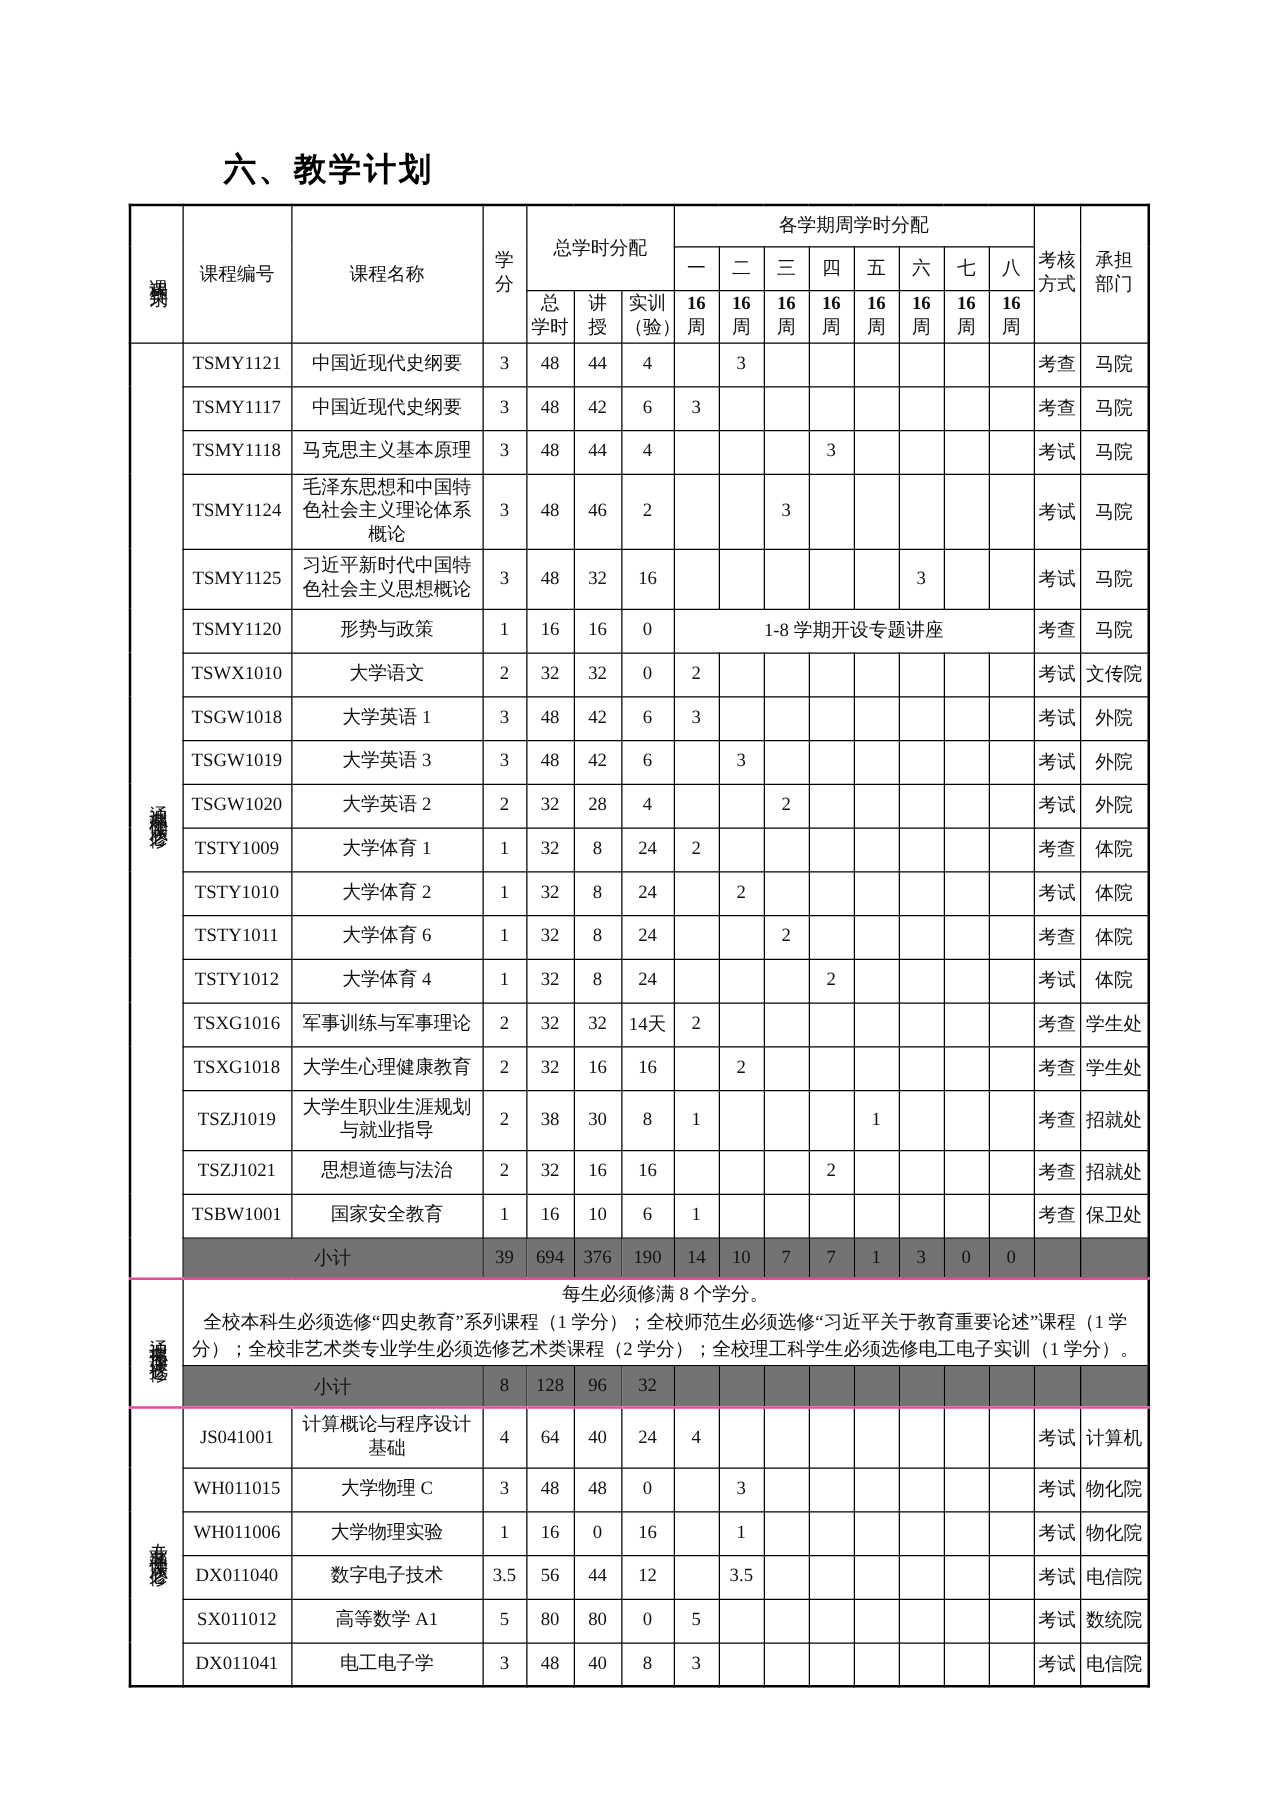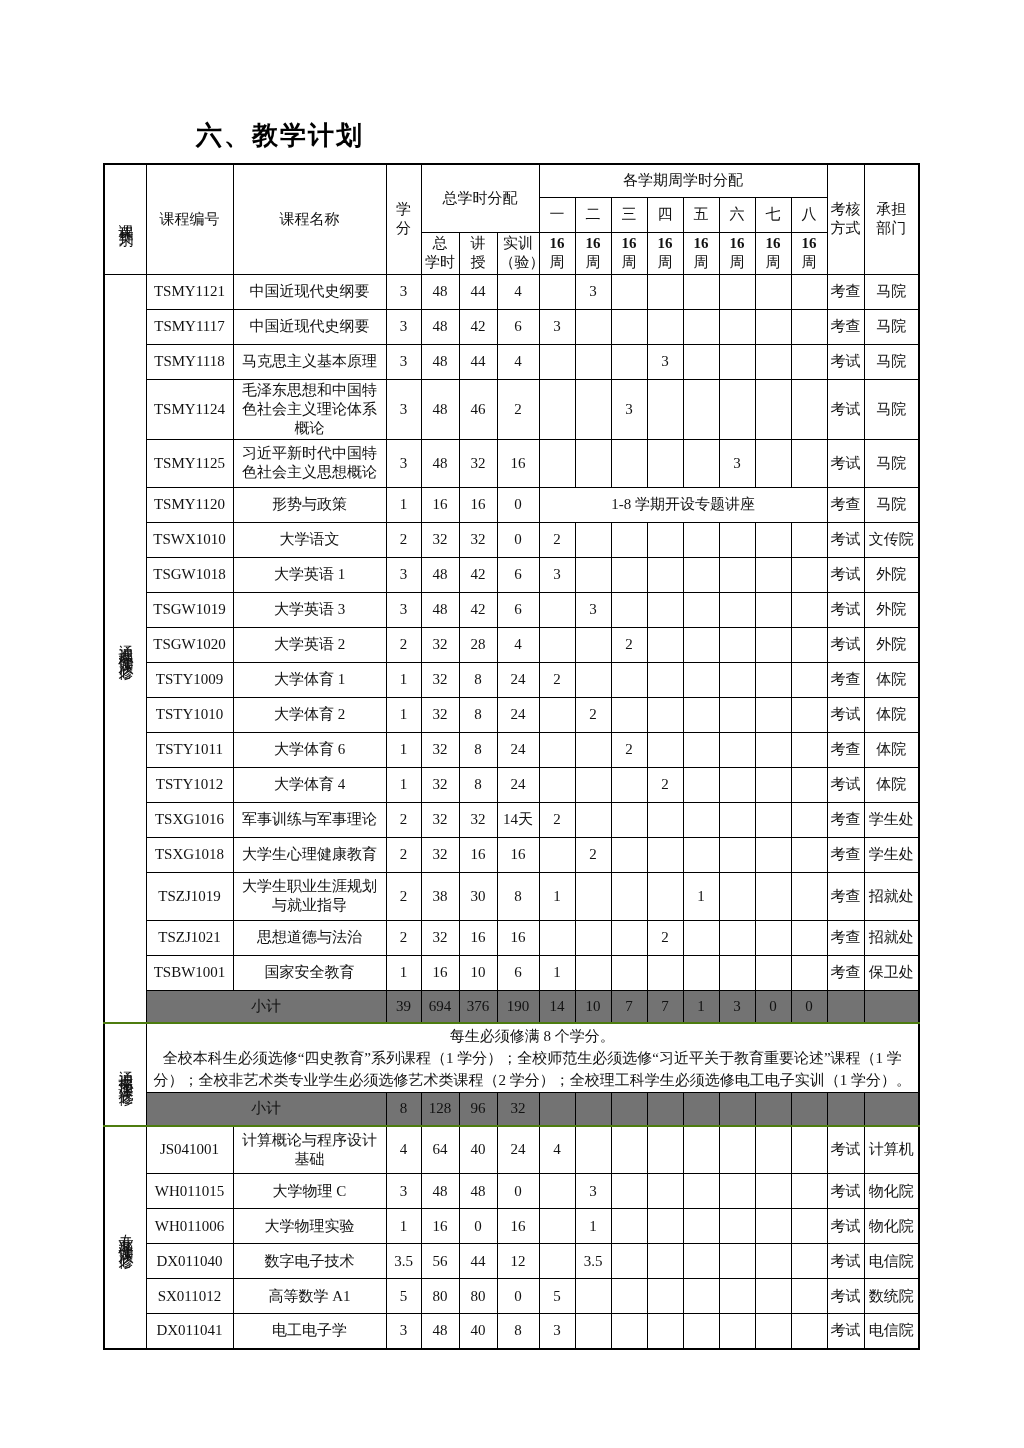--- a/index.html
+++ b/index.html
@@ -4,21 +4,21 @@
 <style>
   html,body{margin:0;padding:0;}
   body{
     width:1024px;height:1448px;
     background:#ffffff;
     position:relative;
     font-family:"Liberation Serif","DejaVu Serif",serif;
     color:#111;
   }
   .page-title{
-    position:absolute;left:196px;top:118px;
+    position:absolute;left:179px;top:118px;
     font-family:"Liberation Sans","DejaVu Sans",sans-serif;
     font-weight:bold;font-size:26px;letter-spacing:2px;color:#000;
   }
   table.plan{
     position:absolute;left:103px;top:163px;
     border-collapse:collapse;table-layout:fixed;
     width:815px;
     font-size:15px;
     border:2px solid #000;
   }
@@ -28,21 +28,21 @@
     text-align:center;
     vertical-align:middle;
     font-weight:normal;
     overflow:hidden;
   }
   tr.hr1{height:33px;} tr.hr2{height:35px;} tr.hr3{height:41px;}
   tbody tr{height:35px;}
   tbody tr.tall{height:48px;}
   tbody tr.subtotal{height:33px;}
   tbody tr.note-row{height:66px;}
-  tr.sec-top th, tr.sec-top td{border-top:2px solid #4d7c0f;}
+  tr.sec-top th, tr.sec-top td{border-top:2px solid #ec4899;}
   .pre{white-space:pre-line;line-height:1.3;}
   .vtext{
     writing-mode:vertical-rl;
     text-orientation:mixed;
     display:inline-block;
     letter-spacing:3px;
     line-height:1.15;
   }
   .vwrap{height:94px;}
   .name-cell{text-align:left;padding:2px 4px;line-height:19px;}

